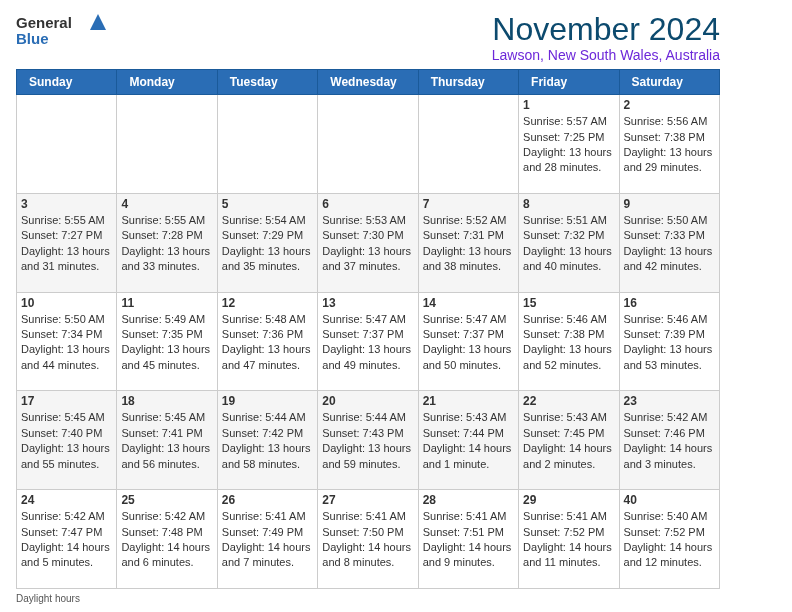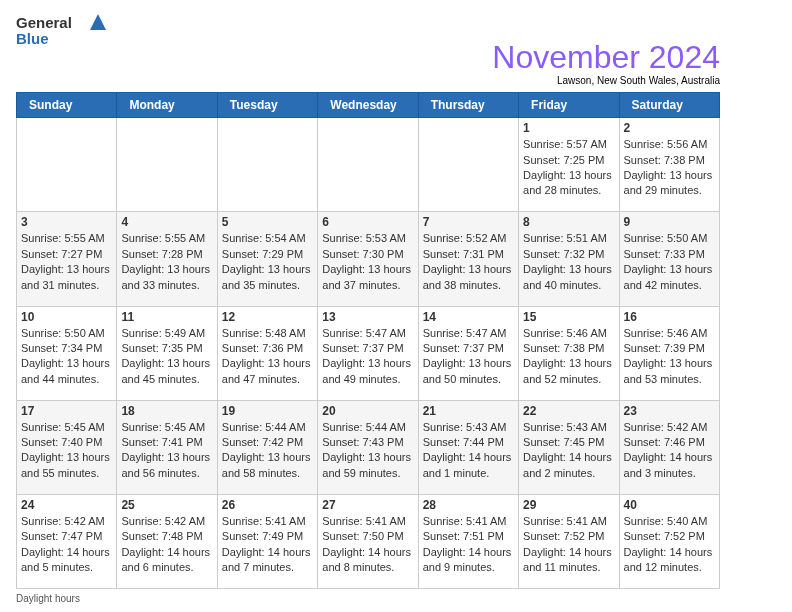--- a/index.html
+++ b/index.html
@@ -27,27 +27,26 @@
       display: flex;
       align-items: center;
       gap: 4px;
     }
     .title-block {
       text-align: right;
     }
     .main-title {
       font-size: 32px;
       font-weight: normal;
-      color: #8b5cf6;
+      color: #0c4a6e;
       line-height: 1.1;
-      margin-top: 28px;
     }
     .subtitle {
-      font-size: 10px;
-      color: #000000;
+      font-size: 14px;
+      color: #6d28d9;
     }
     .calendar {
       flex: 1;
       border: 1px solid #ccc;
       border-collapse: collapse;
       width: 100%;
       table-layout: fixed;
     }
     .calendar th {
       background: #2a6db5;

